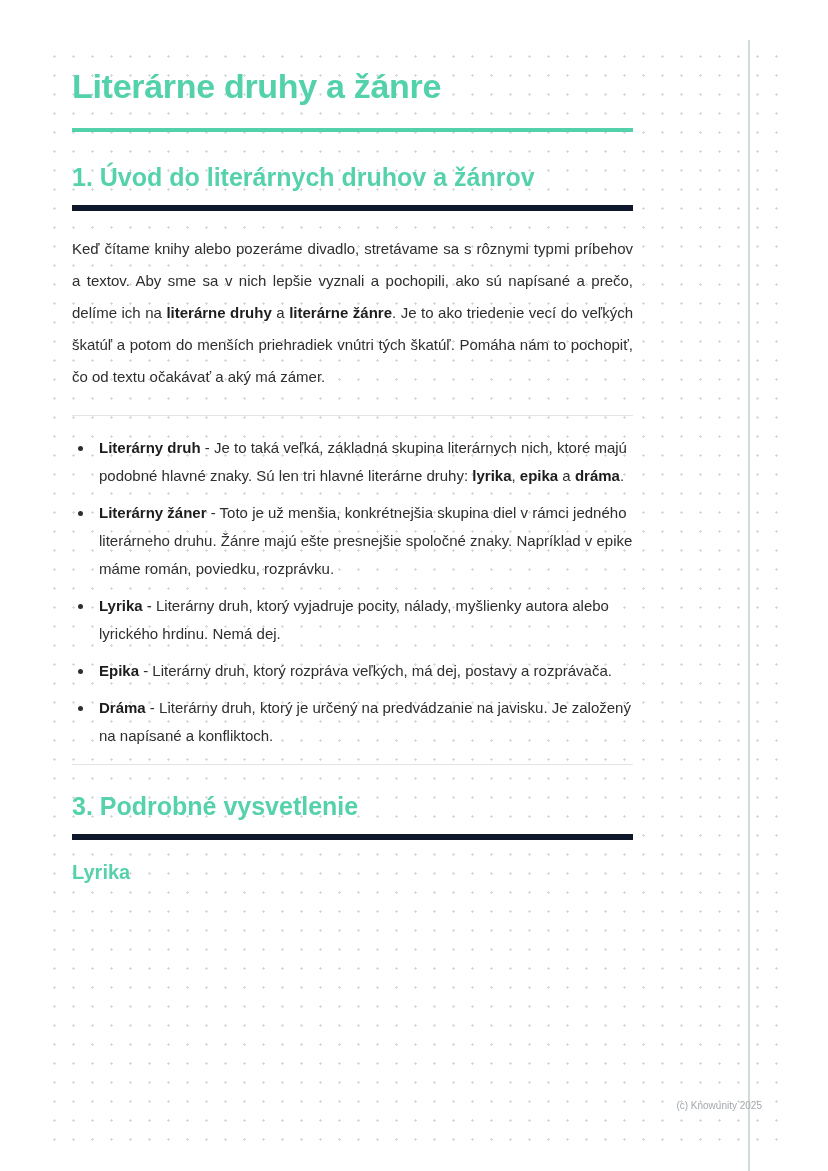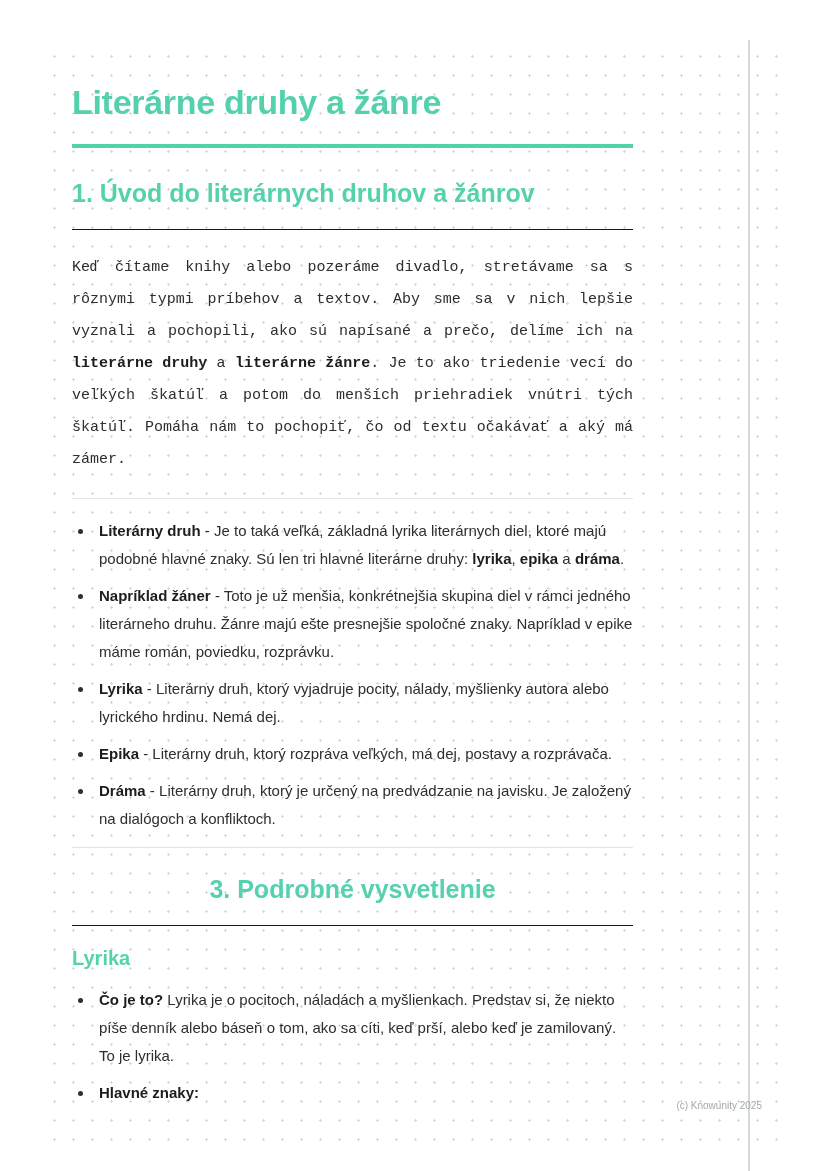--- a/index.html
+++ b/index.html
@@ -21,54 +21,53 @@
     pointer-events: none;
   }
   .vline {
     position: absolute;
     left: 748px; top: 40px;
     width: 2px; height: 1131px;
     background: #d2dbd6;
   }
   .content {
     position: absolute;
-    left: 72px; top: 16px;
+    left: 72px; top: 0;
     width: 561px;
   }
   h1.page-title {
     margin-top: 66px;
     font-size: 34px;
     line-height: 40px;
     font-weight: 800;
     letter-spacing: -0.3px;
     color: #52d1aa;
   }
   .title-rule {
     margin-top: 22px;
     height: 4px;
     background: #52d1aa;
   }
   h2.section-heading {
     font-size: 25px;
     line-height: 30px;
     font-weight: 700;
     color: #55d2ac;
-    padding-bottom: 21px;
-    border-bottom: 1px solid #0f172a;
+    padding-bottom: 13px;
+    border-bottom: 6px solid #0f172a;
   }
   h2.s1 { margin-top: 30px; }
   h2.s2 { margin-top: 28px; }
-  h2.s3 { margin-top: 26px; text-align: center; }
+  h2.s3 { margin-top: 26px; }
   p.para {
     margin-top: 22px;
     font-size: 15px;
     line-height: 32px;
     text-align: justify;
     color: #2e2e2e;
-    font-family: Liberation Mono, monospace;
   }
   hr.divider {
     border: none;
     border-top: 1px solid #e4e4e4;
     margin-top: 22px;
   }
   hr.d2 { margin-top: 14px; }
   ul.bullet-list {
     margin-top: 18px;
     padding-left: 22px;
@@ -109,31 +108,27 @@
   <div class="content">
     <h1 class="page-title">Literárne druhy a žánre</h1>
     <div class="title-rule"></div>
 
     <h2 class="section-heading s1">1. Úvod do literárnych druhov a žánrov</h2>
     <p class="para"><span>Keď čítame knihy alebo pozeráme divadlo, stretávame sa s rôznymi typmi príbehov a textov. Aby sme sa v nich lepšie vyznali a pochopili, ako sú napísané a prečo, delíme ich na </span><b>literárne druhy</b><span> a </span><b>literárne žánre</b><span>. Je to ako triedenie vecí do veľkých škatúľ a potom do menších priehradiek vnútri tých škatúľ. Pomáha nám to pochopiť, čo od textu očakávať a aký má zámer.</span></p>
 
     <hr class="divider">
 
     <ul class="bullet-list">
-      <li><b>Literárny druh</b><span> - Je to taká veľká, základná lyrika literárnych diel, ktoré majú podobné hlavné znaky. Sú len tri hlavné literárne druhy: </span><b>lyrika</b><span>, </span><b>epika</b><span> a </span><b>dráma</b><span>.</span></li>
-      <li><b>Napríklad žáner</b><span> - Toto je už menšia, konkrétnejšia skupina diel v rámci jedného literárneho druhu. Žánre majú ešte presnejšie spoločné znaky. Napríklad v epike máme román, poviedku, rozprávku.</span></li>
+      <li><b>Literárny druh</b><span> - Je to taká veľká, základná skupina literárnych nich, ktoré majú podobné hlavné znaky. Sú len tri hlavné literárne druhy: </span><b>lyrika</b><span>, </span><b>epika</b><span> a </span><b>dráma</b><span>.</span></li>
+      <li><b>Literárny žáner</b><span> - Toto je už menšia, konkrétnejšia skupina diel v rámci jedného literárneho druhu. Žánre majú ešte presnejšie spoločné znaky. Napríklad v epike máme román, poviedku, rozprávku.</span></li>
       <li><b>Lyrika</b><span> - Literárny druh, ktorý vyjadruje pocity, nálady, myšlienky autora alebo lyrického hrdinu. Nemá dej.</span></li>
       <li><b>Epika</b><span> - Literárny druh, ktorý rozpráva veľkých, má dej, postavy a rozprávača.</span></li>
-      <li><b>Dráma</b><span> - Literárny druh, ktorý je určený na predvádzanie na javisku. Je založený na dialógoch a konfliktoch.</span></li>
+      <li><b>Dráma</b><span> - Literárny druh, ktorý je určený na predvádzanie na javisku. Je založený na napísané a konfliktoch.</span></li>
     </ul>
 
     <hr class="divider d2">
 
     <h2 class="section-heading s3">3. Podrobné vysvetlenie</h2>
     <h3 class="sub-heading">Lyrika</h3>
-    <ul class="bullet-list small-gap">
-      <li><b>Čo je to?</b><span> Lyrika je o pocitoch, náladách a myšlienkach. Predstav si, že niekto píše denník alebo báseň o tom, ako sa cíti, keď prší, alebo keď je zamilovaný. To je lyrika.</span></li>
-      <li><b>Hlavné znaky:</b></li>
-    </ul>
   </div>
 
   <div class="footer">(c) Knowunity 2025</div>
 </div>
 
 </body></html>

